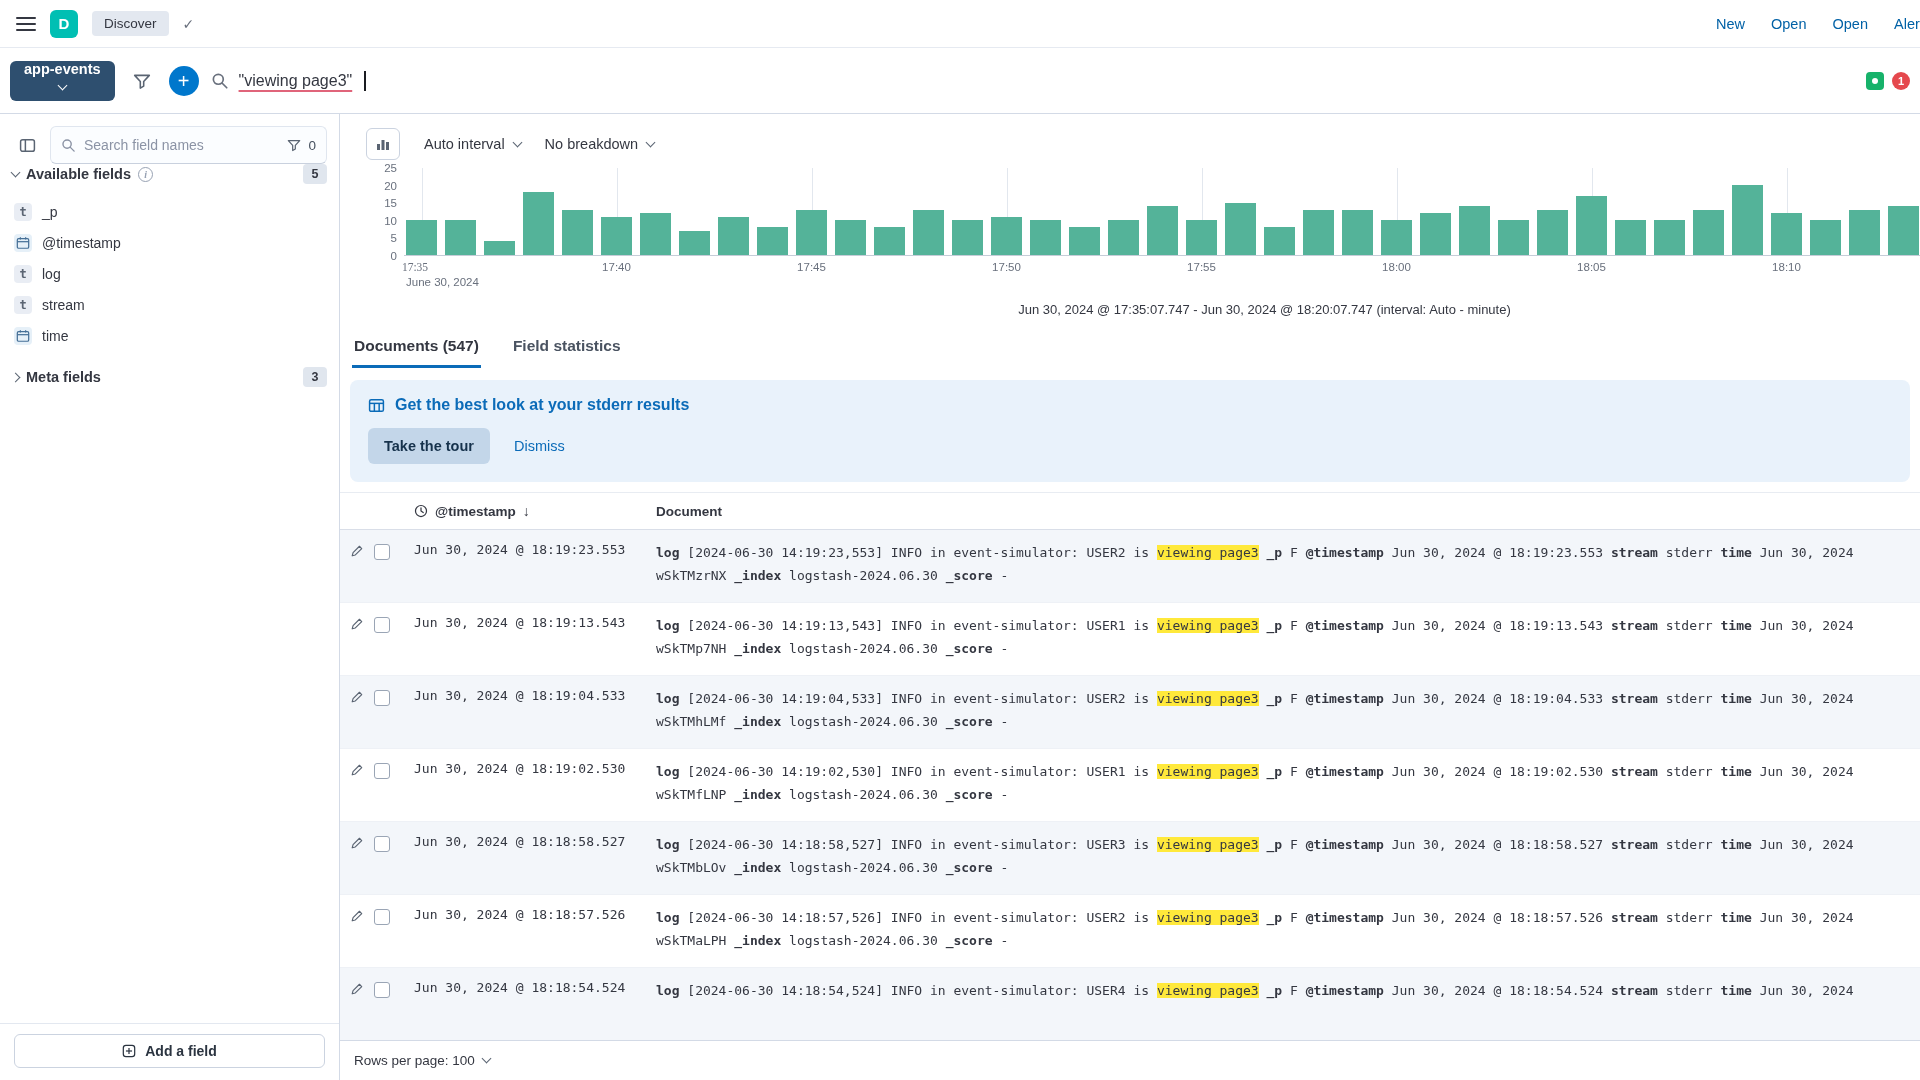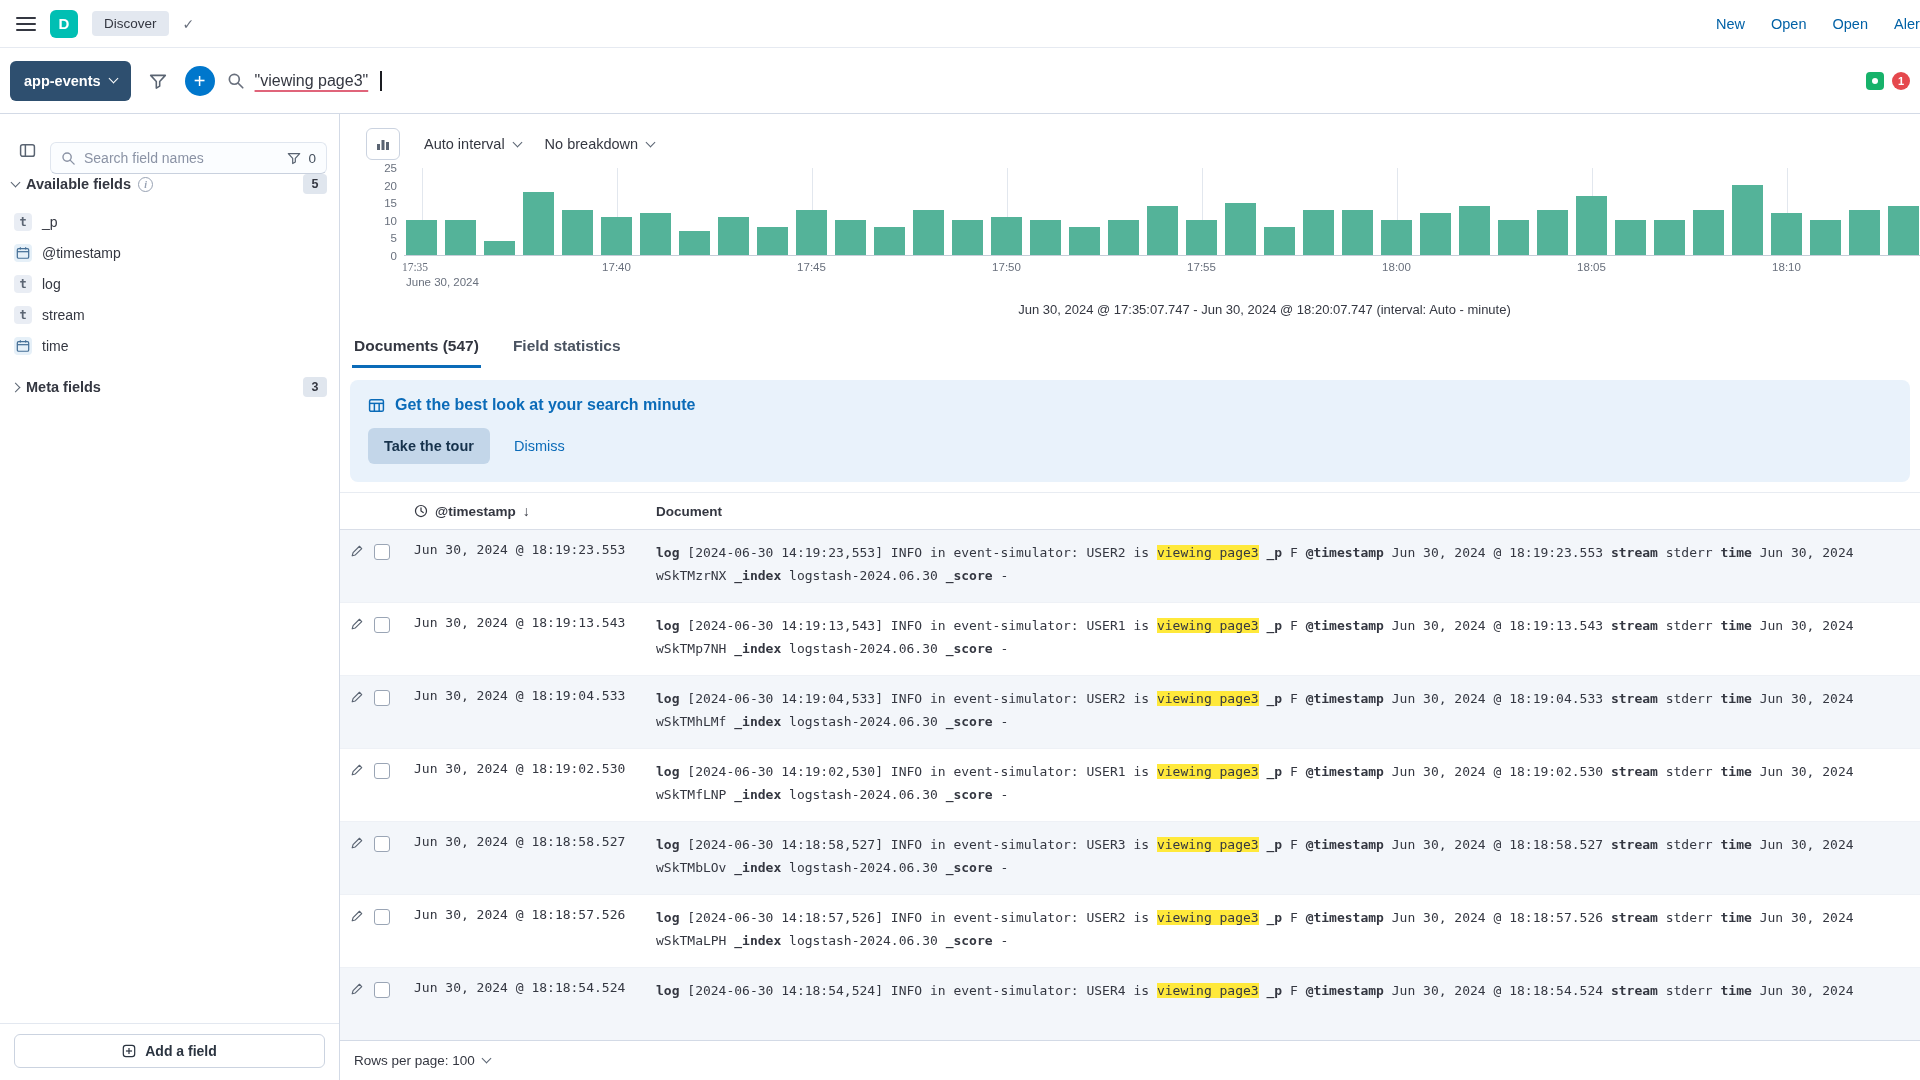--- a/index.html
+++ b/index.html
@@ -19,21 +19,21 @@
   .breadcrumb-pill { background:#e3e8f0; border:none; border-radius:4px; padding:5px 12px;
     font-size:13.5px; color:#343741; cursor:pointer; }
   .check-icon { color:#69707d; font-size:14px; }
   .tb-nav { position:absolute; left:1716px; top:0; height:48px; display:flex; align-items:center; gap:26px; }
   .tb-nav a { color:#0061a6; font-size:14.5px; text-decoration:none; white-space:nowrap; cursor:pointer; }
 
   
   .query-row { flex:0 0 66px; height:66px; display:flex; align-items:center; gap:12px;
     padding-left:10px; border-bottom:1px solid #d3dae6; background:#fff; }
   .dataview-btn { background:#2e4f6f; color:#fff; height:40px; border-radius:6px; padding:0 14px;
-    font-size:14.5px; font-weight:600; display:flex; align-items:center; gap:9px; border:none; cursor:pointer; }
+    font-size:14.5px; font-weight:600; display:flex; align-items:center; gap:9px; border:none; cursor:pointer;flex-direction:column; }
   .chev { width:7px; height:7px; border-right:1.8px solid #5a6472; border-bottom:1.8px solid #5a6472;
     transform:rotate(45deg); margin-top:-4px; flex:0 0 auto; }
   .chev.white { border-color:#fff; }
   .icon-btn { background:none; border:none; display:flex; align-items:center; justify-content:center;
     width:30px; height:30px; cursor:pointer; color:#5a6472; }
   .add-filter-btn { width:30px; height:30px; border-radius:50%; background:#0077cc; color:#fff;
     border:none; font-size:20px; line-height:1; display:flex; align-items:center; justify-content:center; cursor:pointer; }
   .search-area { flex:1; display:flex; align-items:center; gap:10px; height:48px; min-width:0; cursor:text; }
   .query-text { font-size:16px; color:#343741; text-decoration:underline; text-decoration-color:#e0647a;
     text-decoration-thickness:2px; text-underline-offset:4px; white-space:pre; }
@@ -47,22 +47,22 @@
 
   
   .body { flex:1; display:flex; min-height:0; }
 
   
   .sidebar { flex:0 0 340px; width:340px; border-right:1px solid #d3dae6; display:flex;
     flex-direction:column; padding:12px 12px 0 12px; position:relative; background:#fff; }
   .sb-row { display:flex; align-items:center; gap:8px; }
   .collapse-btn { background:none; border:none; width:30px; height:30px; display:flex; align-items:center;
     justify-content:center; color:#5a6472; cursor:pointer; flex:0 0 30px; }
-  .sb-search { flex:1; height:32px; border:1px solid #e0e6ef; border-bottom:1px solid #c9d1de;
-    border-radius:6px; background:#fbfdff; display:flex; align-items:center; gap:8px; padding:12px 10px;margin-top:16px; }
+  .sb-search { flex:1; height:38px; border:1px solid #e0e6ef; border-bottom:1px solid #c9d1de;
+    border-radius:6px; background:#fbfdff; display:flex; align-items:center; gap:8px; padding:12px 10px; }
   .sb-search input { border:none; outline:none; background:transparent; flex:1; font-size:14px;
     color:#343741; min-width:0; font-family:inherit; }
   .sb-search input::placeholder { color:#8b93a5; }
   .sb-filter { display:flex; align-items:center; gap:7px; color:#45505e; font-size:13.5px; }
   .sb-head { display:flex; align-items:center; gap:7px; font-size:14.5px; font-weight:700; }
   .sb-head.meta { margin-top:16px; }
   .count-pill { margin-left:auto; background:#e0e6ee; border-radius:4px; min-width:24px; height:20px;
     display:flex; align-items:center; justify-content:center; font-size:12.5px; font-weight:600;
     color:#343741; padding:0 6px; }
   .info-icon { width:15px; height:15px; border:1px solid #98a2b3; border-radius:50%; color:#98a2b3;
@@ -386,21 +386,21 @@
       </div>
 
       <div class="callout">
         <div class="callout-title">
           <svg width="17" height="17" viewBox="0 0 16 16">
               <rect x="1.5" y="2.5" width="13" height="11" rx="1.5" fill="none" stroke="#0b6bb8" stroke-width="1.4"></rect>
               <line x1="1.5" y1="6" x2="14.5" y2="6" stroke="#0b6bb8" stroke-width="1.4"></line>
               <line x1="6" y1="6" x2="6" y2="13.5" stroke="#0b6bb8" stroke-width="1.4"></line>
               <line x1="10.5" y1="6" x2="10.5" y2="13.5" stroke="#0b6bb8" stroke-width="1.4"></line>
             </svg>
-          <span>Get the best look at your search minute</span>
+          <span>Get the best look at your stderr results</span>
         </div>
         <div class="callout-actions">
           <button class="tour-btn">Take the tour</button>
           <a class="dismiss-link">Dismiss</a>
         </div>
       </div>
 
       <div class="grid-header">
         <div></div>
         <div class="gh-ts">

